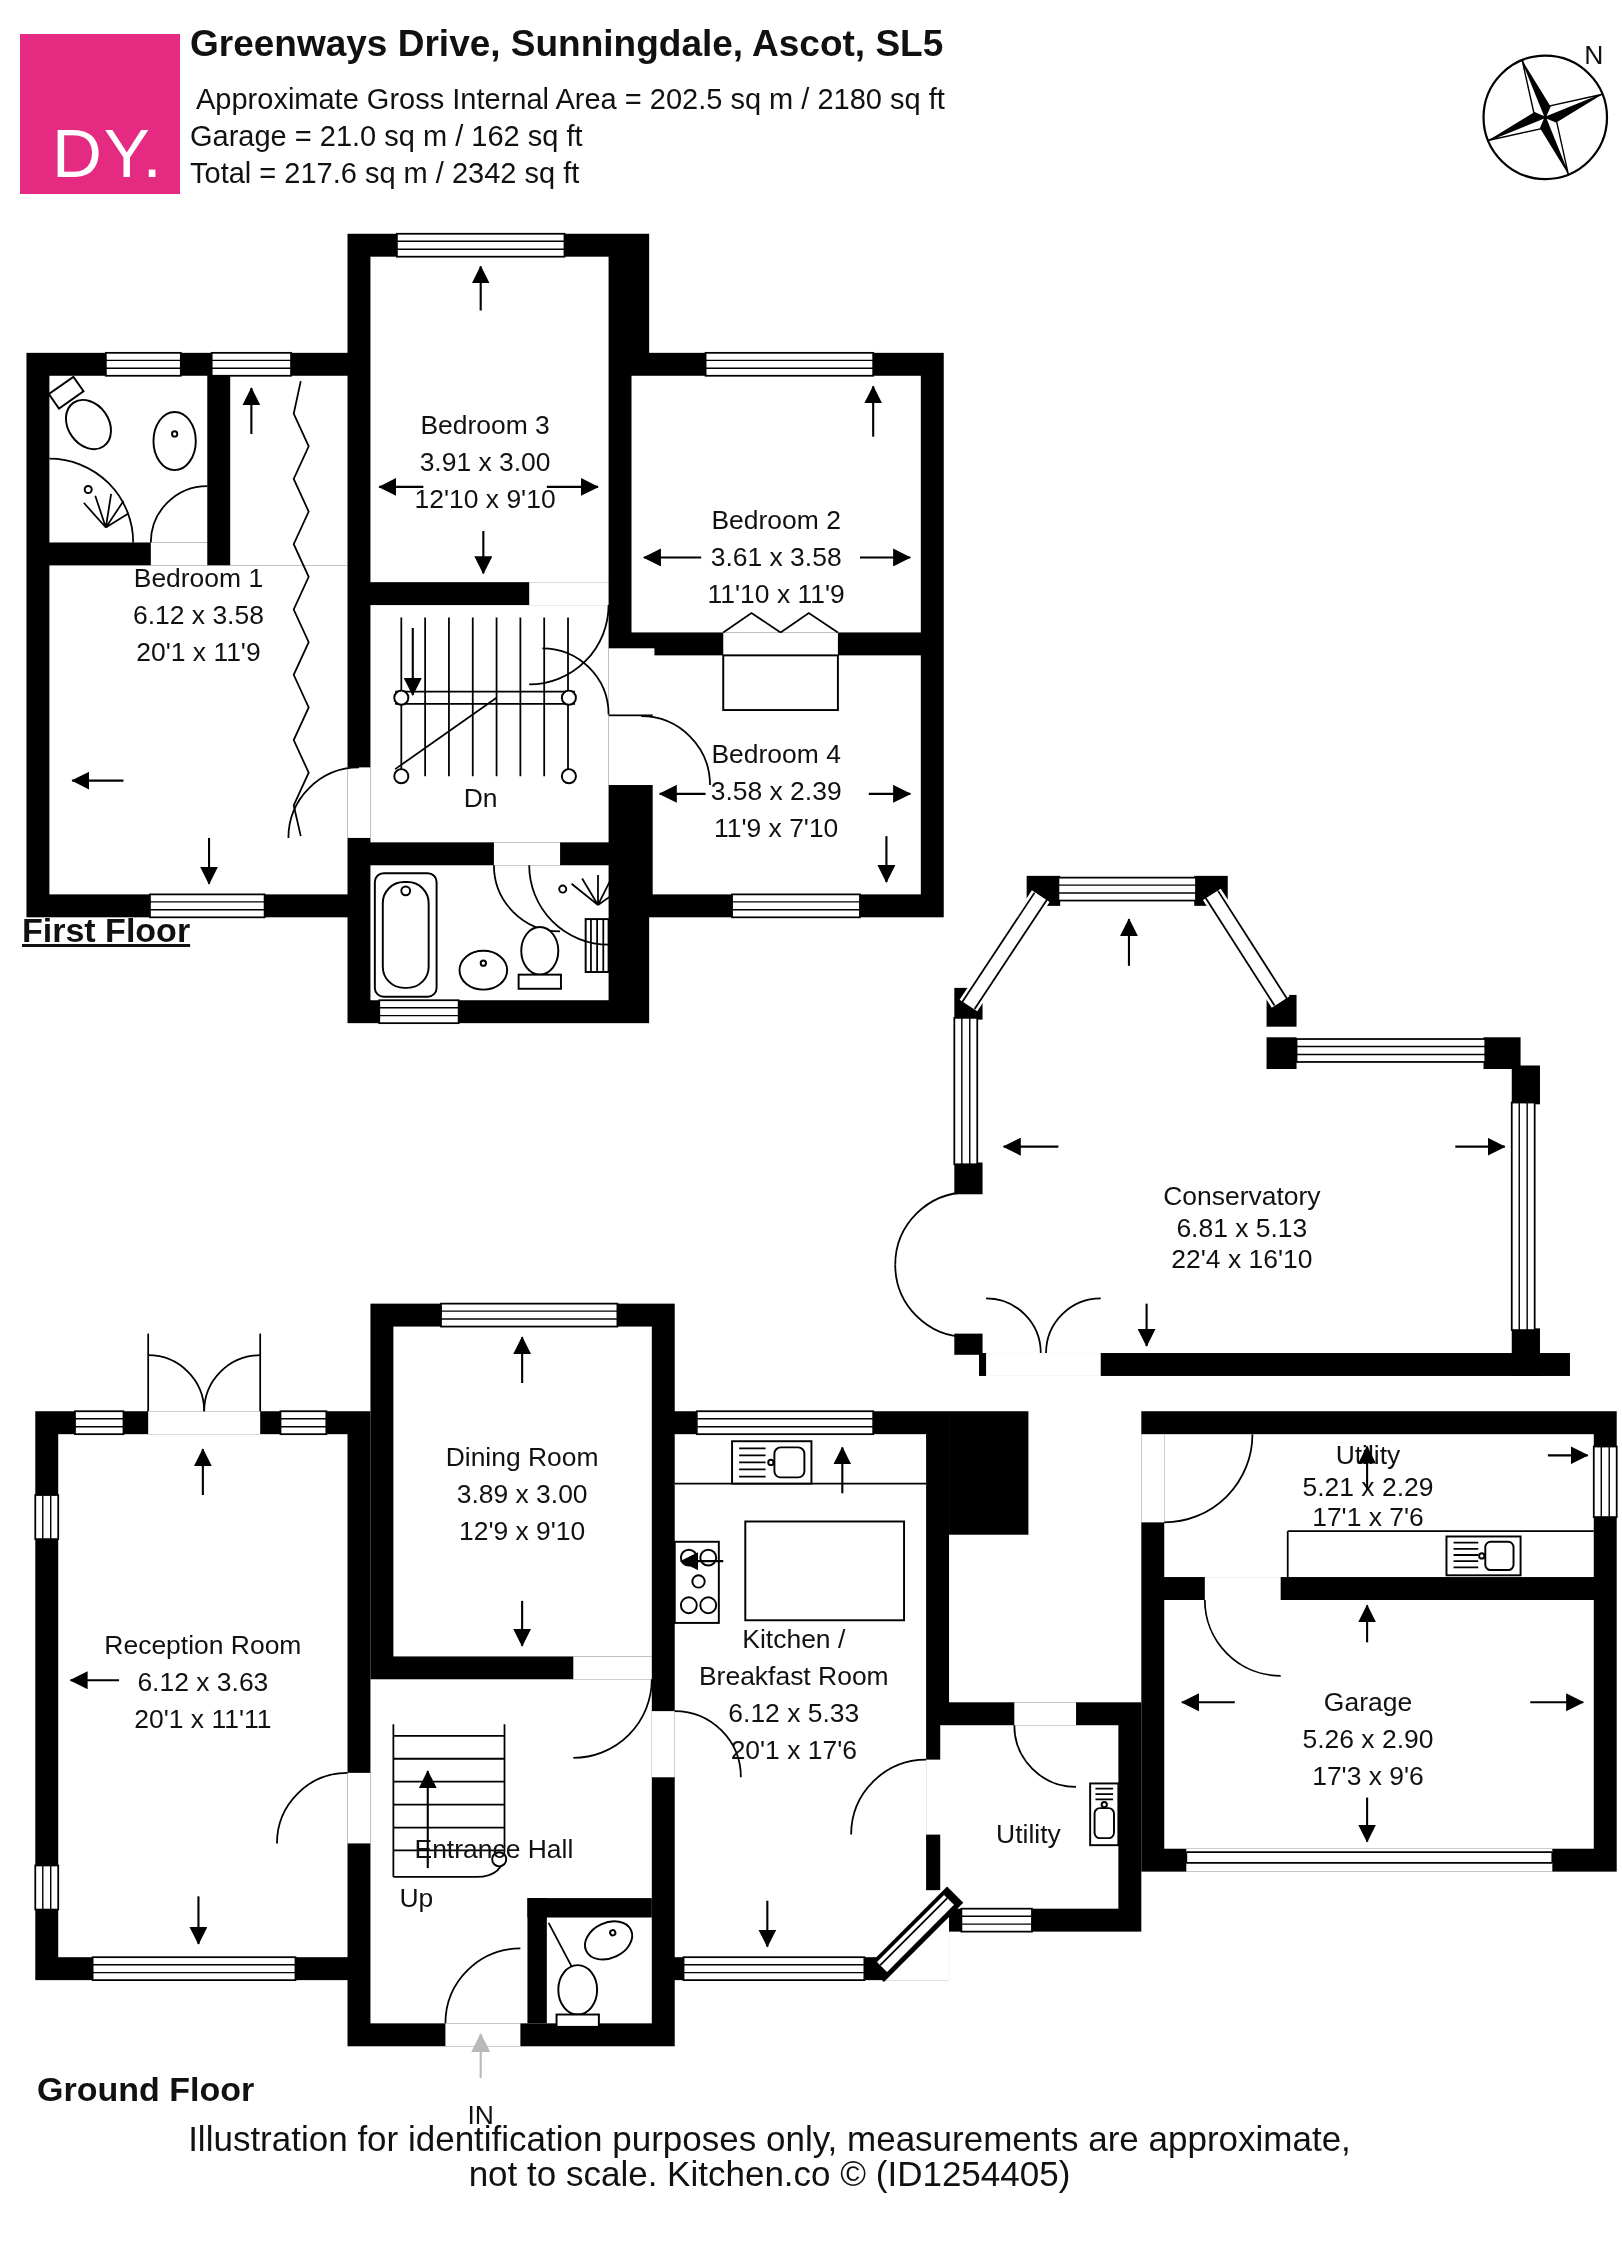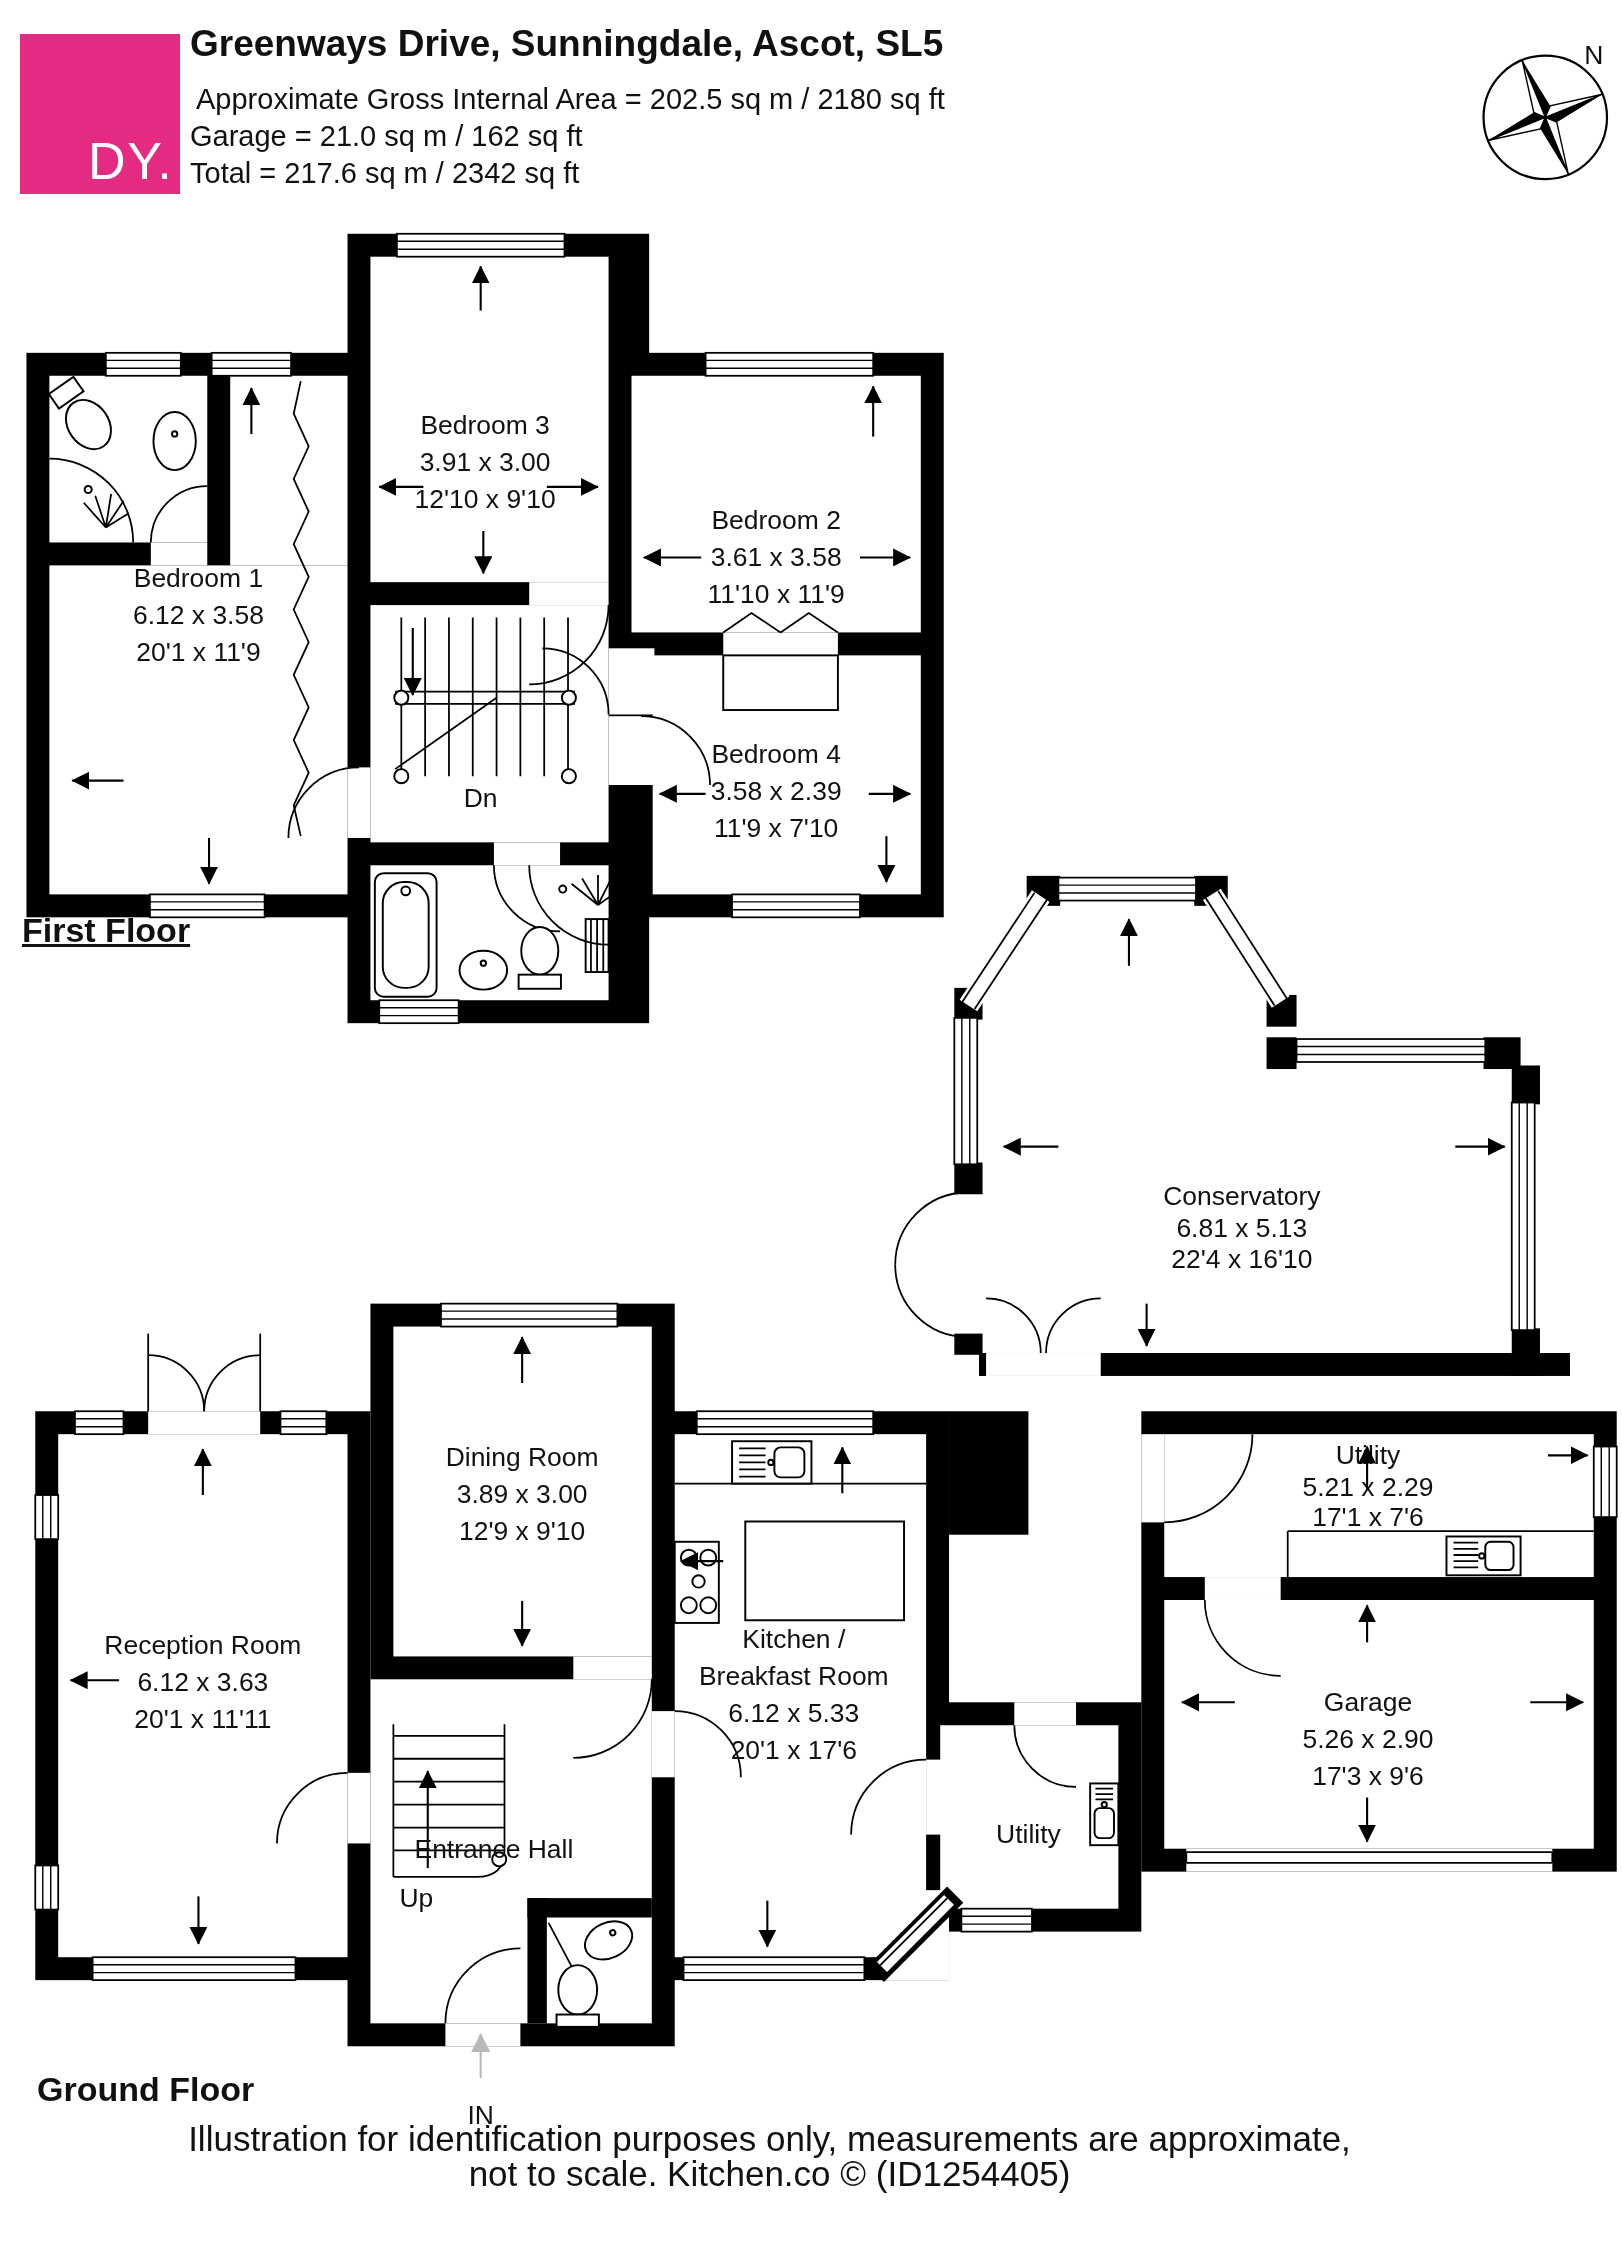--- a/index.html
+++ b/index.html
@@ -6,21 +6,21 @@
   html,body{margin:0;padding:0;}
   body{
     width:1622px;height:2258px;position:relative;background:#fff;
     font-family:"Liberation Sans", sans-serif;color:#111;overflow:hidden;
   }
   .abs{position:absolute;}
   .logo{
     left:20px;top:34px;width:160px;height:160px;background:var(--brand);
     color:#fff;display:flex;align-items:flex-end;
   }
-  .logo span{font-size:52px;line-height:0.9;padding:0 0 8.8px 32px;letter-spacing:1.8px;margin-left:36px;}
+  .logo span{font-size:69px;line-height:0.9;padding:0 0 8.8px 32px;letter-spacing:1.8px;}
   .hdr-title{left:190px;top:23px;font-size:37px;font-weight:bold;white-space:nowrap;text-align:right;}
   .hdr-line{left:196px;font-size:29px;white-space:nowrap;}
   .hl1{top:83px;}
   .hl2{top:120px;left:190px;}
   .hl3{top:157px;left:190px;}
   .floor-label{font-size:34px;font-weight:bold;}
   .fl1{left:22px;top:911px;text-decoration:underline;}
   .fl2{left:37px;top:2070px;text-align:right;}
   .footer{left:0;width:1539px;text-align:center;font-size:35px;}
   .ft1{top:2119px;}

